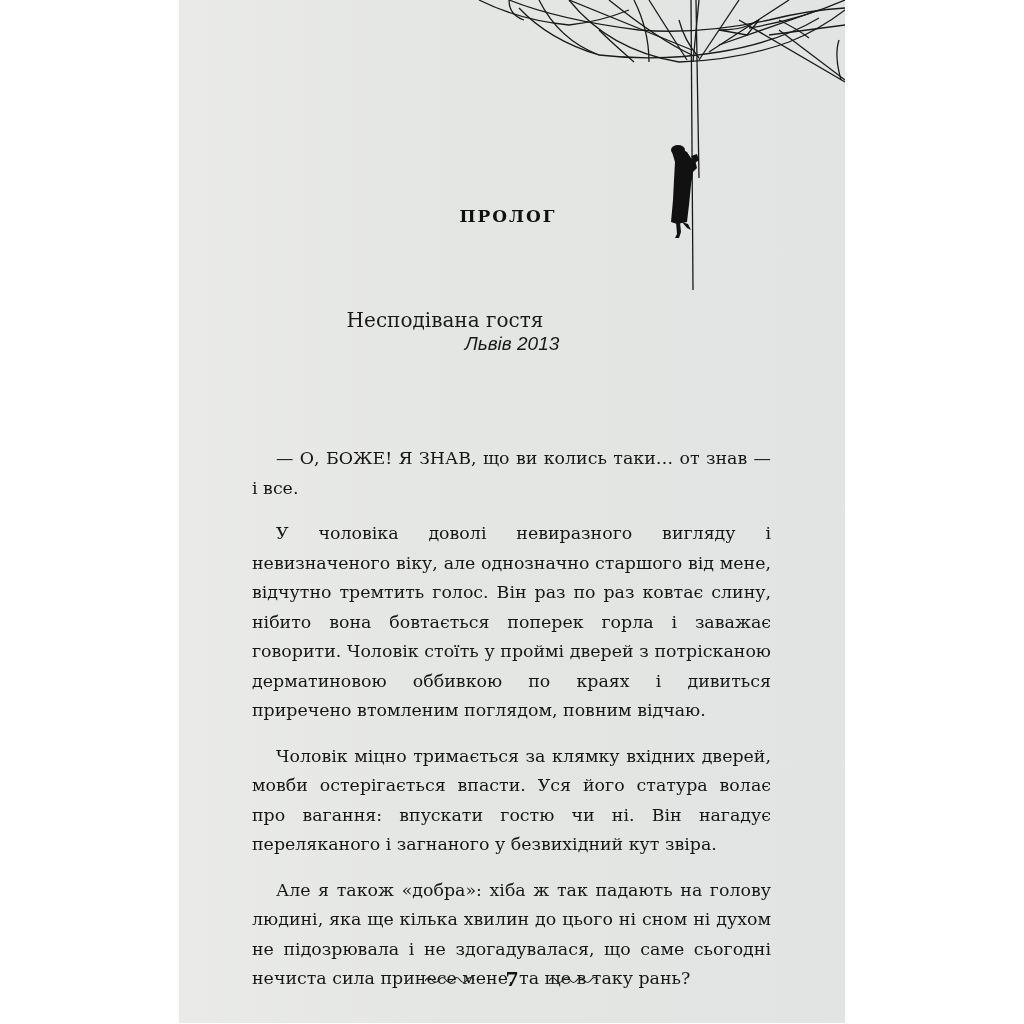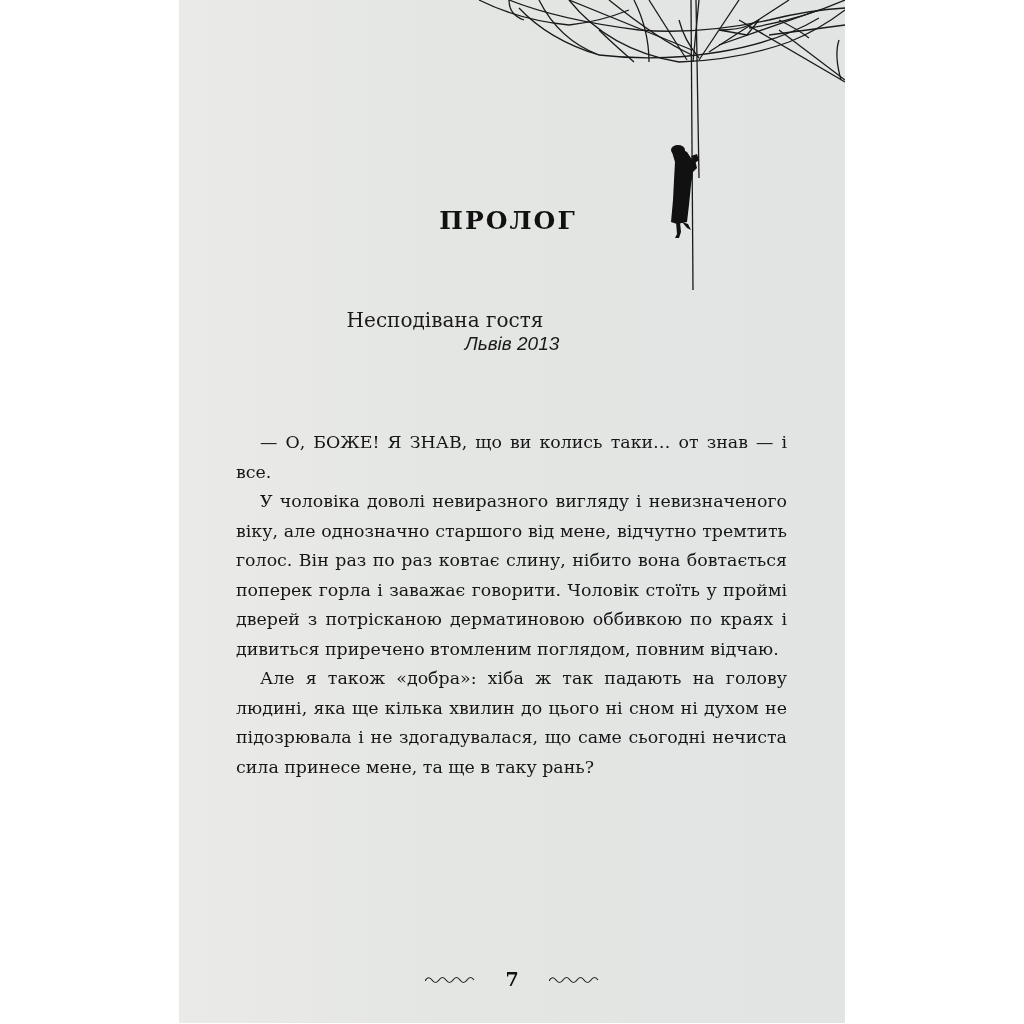--- a/index.html
+++ b/index.html
@@ -29,21 +29,21 @@
       pointer-events: none;
     }
     .chapter-title {
       position: absolute;
       left: 0;
       width: 658px;
       top: 206px;
       text-align: center;
       font-family: "DejaVu Serif", serif;
       font-weight: bold;
-      font-size: 25px;
+      font-size: 17px;
       letter-spacing: 2px;
       color: #111;
     }
     .subtitle {
       position: absolute;
       left: 0;
       width: 532px;
       top: 308px;
       text-align: center;
       font-family: "DejaVu Serif", serif;
@@ -66,21 +66,21 @@
       left: 57px;
       top: 428px;
       width: 551px;
       font-family: "DejaVu Serif", serif;
       font-size: 17.4px;
       line-height: 29.5px;
       color: #161616;
       text-align: justify;
     }
     .body-text p {
-      margin: 0;
+      margin: 16px;
       text-indent: 24px;
       hyphens: manual;
     }
     .folio {
       position: absolute;
       left: 0;
       width: 666px;
       top: 968px;
       display: flex;
       justify-content: center;
@@ -144,20 +144,21 @@
     </g>
   </svg>
 
   <div class="chapter-title">ПРОЛОГ</div>
   <div class="subtitle">Несподівана гостя</div>
   <div class="place-date">Львів 2013</div>
 
   <div class="body-text">
     <p>— О, БОЖЕ! Я ЗНАВ, що ви колись таки… от знав — і все.</p>
     <p>У чоловіка доволі невиразного вигляду і невизначеного віку, але однозначно старшого від мене, відчутно тремтить голос. Він раз по раз ковтає слину, нібито вона бовтається поперек горла і заважає говорити. Чоловік стоїть у проймі дверей з потрісканою дерматиновою оббивкою по краях і дивиться приречено втомленим поглядом, повним відчаю.</p>
+    <p>Чоловік міцно тримається за клямку вхідних дверей, мовби остерігається впасти. Уся його статура волає про вагання: впускати гостю чи ні. Він нагадує переляканого і загнаного у безвихідний кут звіра.</p>
     <p>Але я також «добра»: хіба ж так падають на голову людині, яка ще кілька хвилин до цього ні сном ні духом не підозрювала і не здогадувалася, що саме сьогодні нечиста сила принесе мене, та ще в таку рань?</p>
   </div>
 
   <div class="folio">
     <svg class="wave" viewBox="0 0 50 10">
       <path d="M0 7 Q 3.5 1 7 6 T 14 6 T 21 6 T 28 6 T 35 6 T 42 6 T 49 6" fill="none" stroke="#222" stroke-width="1.2"></path>
     </svg>
     <span class="num">7</span>
     <svg class="wave" viewBox="0 0 50 10">
       <path d="M0 7 Q 3.5 1 7 6 T 14 6 T 21 6 T 28 6 T 35 6 T 42 6 T 49 6" fill="none" stroke="#222" stroke-width="1.2"></path>

